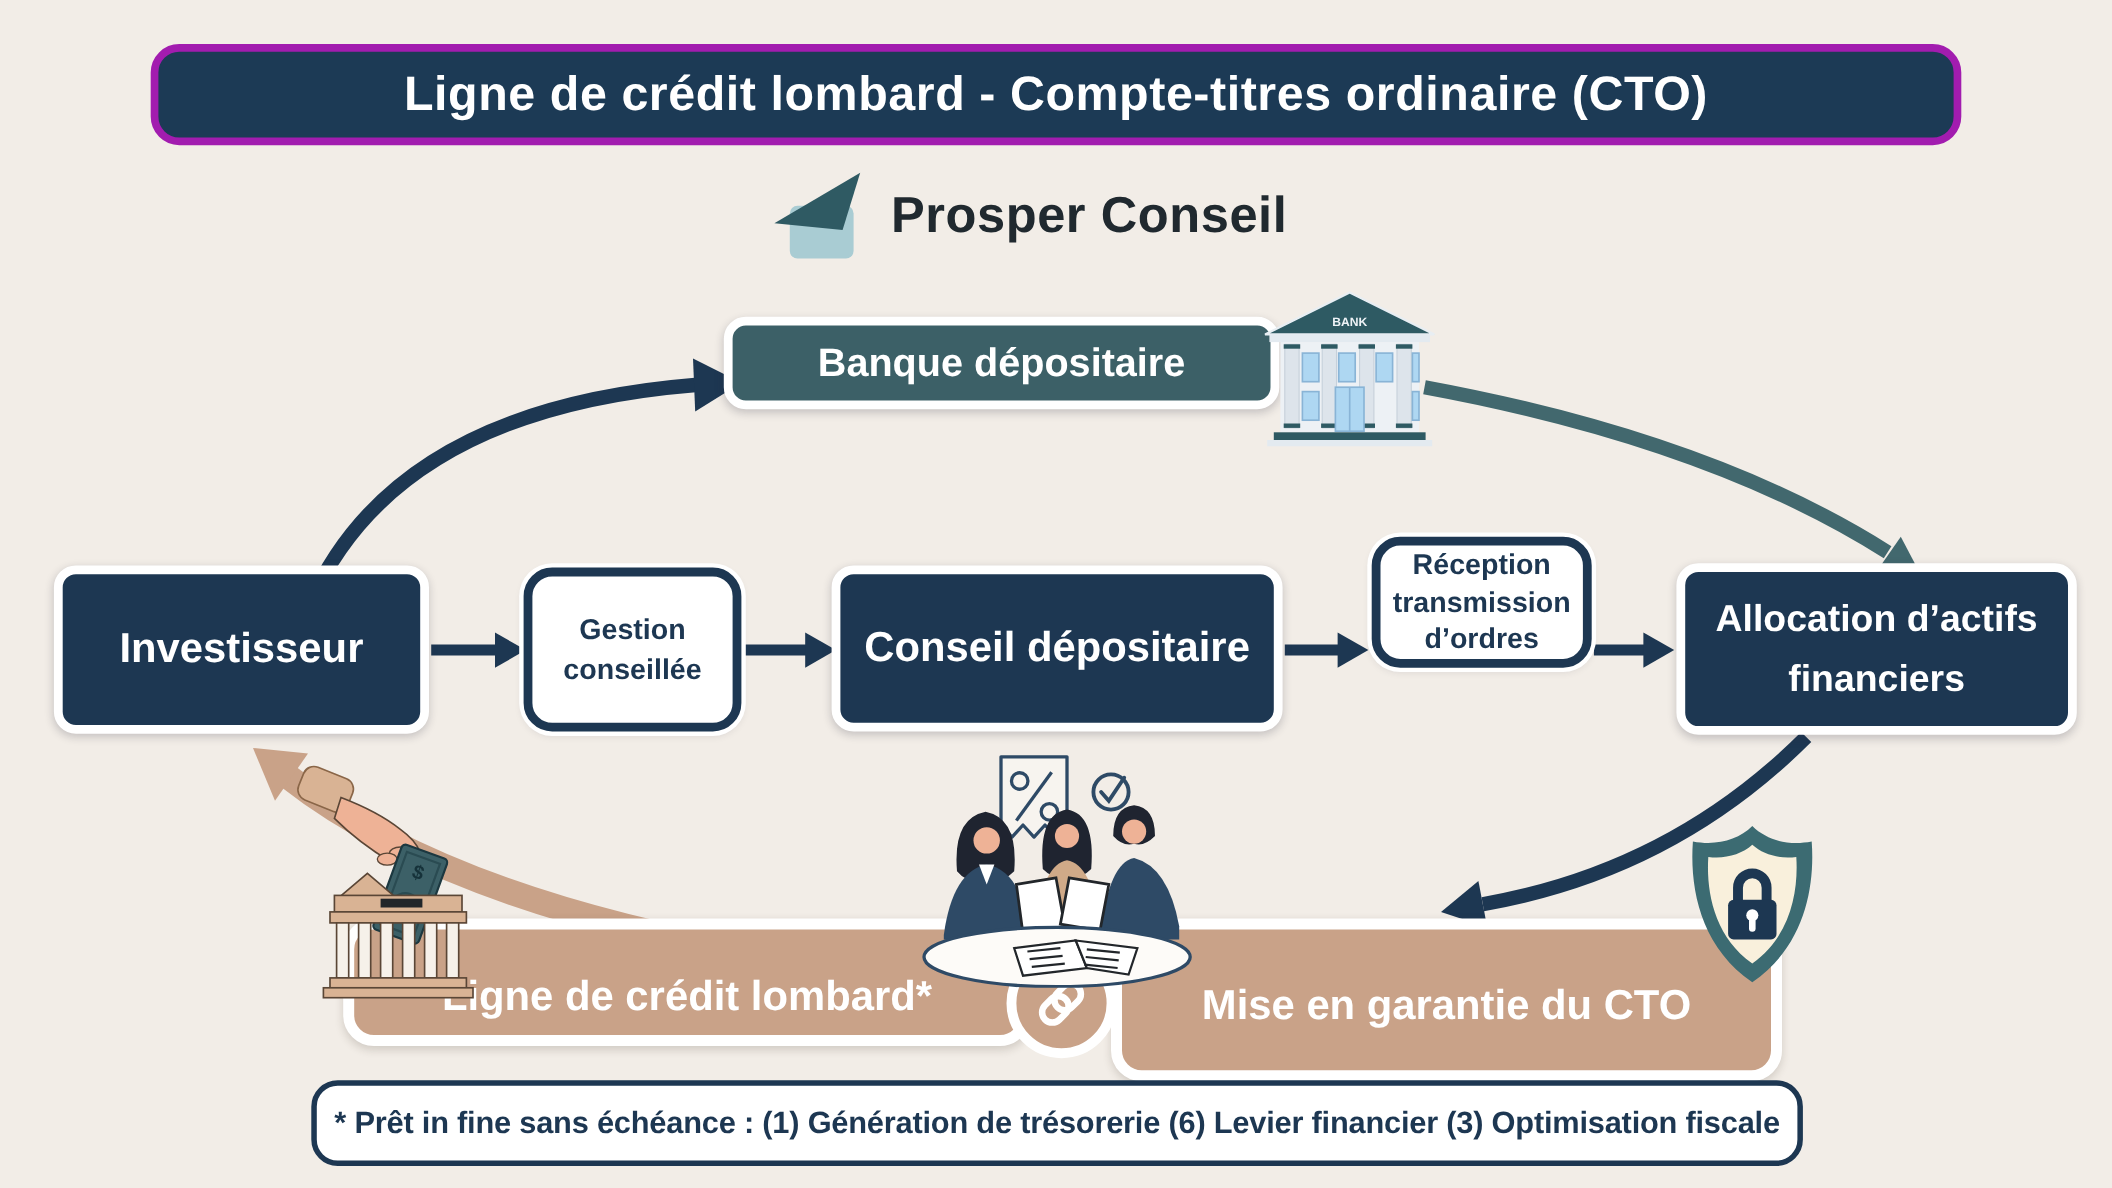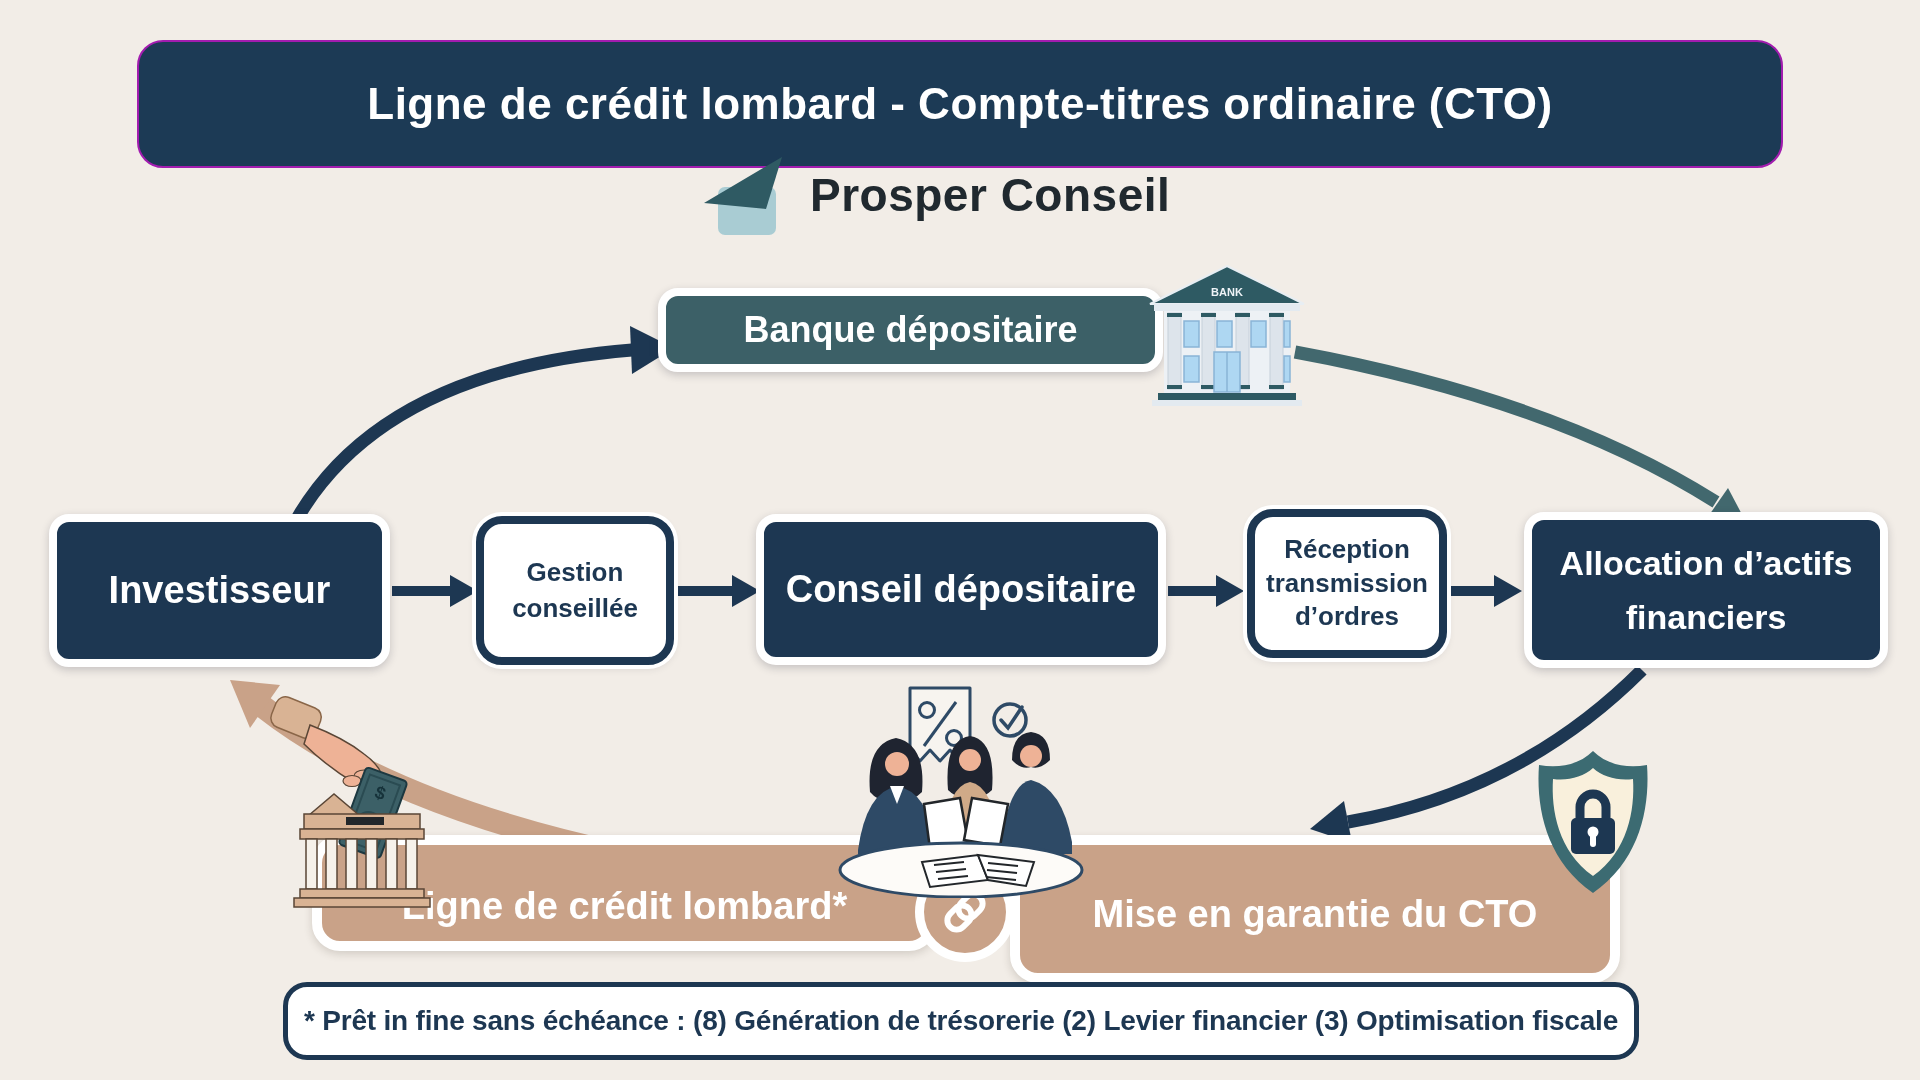--- a/index.html
+++ b/index.html
@@ -10,23 +10,23 @@
   .stage{
     position:relative;
     width:1920px;height:1080px;
     background:#f2ede7;
     overflow:hidden;
   }
   .abs{position:absolute;}
 
   
   .title-banner{
-    left:137px;top:40px;width:1646px;height:128px;
+    left:137px;top:40px;width:1646px;height:92px;
     background:#1c3a55;
-    border:2px solid #a21caf;
+    border:7px solid #a21caf;
     border-radius:26px;
     display:flex;align-items:center;justify-content:center;
     box-sizing:border-box;
     z-index:2;
   }
   .title-banner span{
     color:#ffffff;font-size:44px;font-weight:700;letter-spacing:.5px;
   }
 
   
@@ -48,21 +48,21 @@
     color:#1d3752;box-shadow:0 0 0 4px #ffffff,0 3px 8px rgba(40,40,60,.15);
   }
   .node.teal{
     background:#3c6067;border:8px solid #ffffff;border-radius:20px;
     color:#ffffff;box-shadow:0 3px 8px rgba(40,40,60,.22);
   }
   .bank-box{left:658px;top:288px;width:505px;height:84px;font-size:36px;font-weight:700;}
   .box-investor{left:49px;top:514px;width:341px;height:153px;font-size:38px;font-weight:700;}
   .box-gestion{left:476px;top:516px;width:198px;height:149px;font-size:26px;font-weight:700;line-height:1.35;padding:0 18px;}
   .box-conseil{left:756px;top:514px;width:410px;height:151px;font-size:38px;font-weight:700;}
-  .box-reception{left:1247px;top:509px;width:200px;height:149px;font-size:26px;font-weight:700;line-height:1.3;padding:0 10px;}
+  .box-reception{left:1247px;top:488px;width:200px;height:119px;font-size:26px;font-weight:700;line-height:1.3;padding:0 10px;}
   .box-allocation{left:1524px;top:512px;width:364px;height:156px;font-size:34px;font-weight:700;line-height:1.6;padding:0 6px;}
 
   
   .bar{
     box-sizing:border-box;background:#c9a288;border:10px solid #ffffff;border-radius:28px;
     display:flex;align-items:center;justify-content:center;
     color:#ffffff;font-size:38px;font-weight:700;
     box-shadow:0 3px 8px rgba(60,50,40,.18);
     z-index:2;
   }
@@ -298,16 +298,16 @@
   <svg class="abs z3" style="left:1533px;top:748px;" width="120" height="148" viewBox="0 0 120 148">
     <path d="M60 3 C73 16 93 21 114 17 C117 58 108 112 60 145 C12 112 3 58 6 17 C27 21 47 16 60 3 Z" fill="#3c6b72"></path>
     <path d="M60 20 C70 29 85 33 100 31 C102 62 95 103 60 128 C25 103 18 62 20 31 C35 33 50 29 60 20 Z" fill="#f9f0dc"></path>
     <path d="M47 72 V59 a13 13 0 0 1 26 0 V72" fill="none" stroke="#1d3752" stroke-width="9"></path>
     <rect x="38" y="70" width="44" height="36" rx="5" fill="#1d3752"></rect>
     <circle cx="60" cy="84" r="5.5" fill="#ffffff"></circle>
     <rect x="57" y="86" width="6" height="13" rx="3" fill="#ffffff"></rect>
   </svg>
 
   <div class="abs footnote">
-    <span>* Prêt in fine sans échéance : (8) Génération de trésorerie (2) Levier financier (3) Optimisation fiscale</span>
+    <span>* Prêt in fine sans échéance : (1) Génération de trésorerie (6) Levier financier (3) Optimisation fiscale</span>
   </div>
 
 </div>
 
 </body></html>

